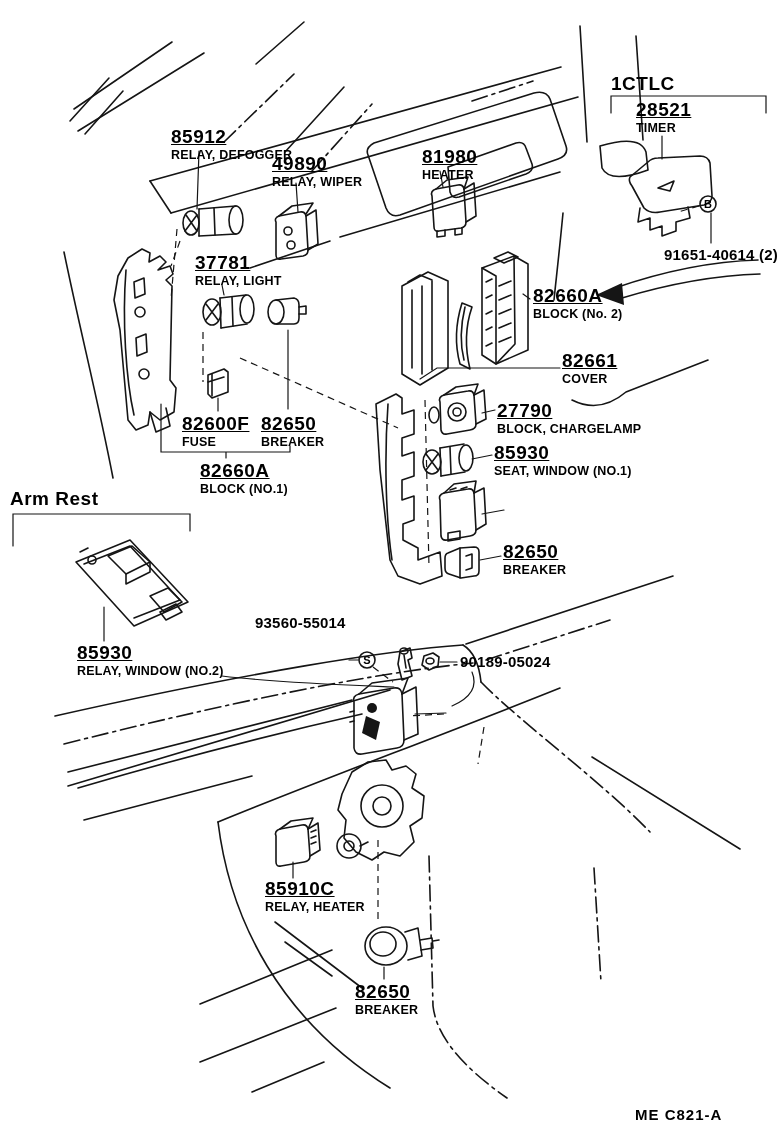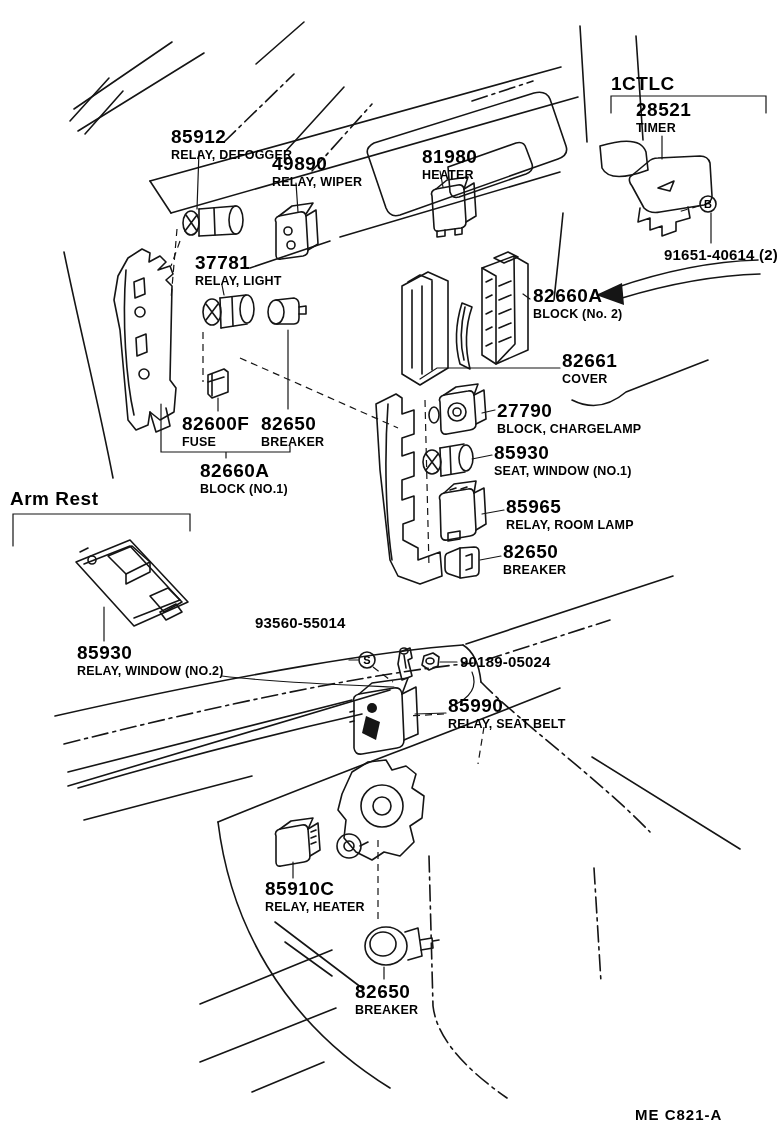--- a/index.html
+++ b/index.html
@@ -1,20 +1,20 @@
 <!DOCTYPE html>
 <html><head>
 <meta charset="utf-8">
 <style>
   html,body{margin:0;padding:0;background:#fff;}
   .page{position:relative;width:784px;height:1142px;background:#fff;overflow:hidden;
         font-family:"Liberation Sans",sans-serif;}
   svg{position:absolute;left:0;top:0;}
   .lbl{position:absolute;display:flex;flex-direction:column;color:#000;white-space:nowrap;line-height:1;justify-content:center;}
-  .pn{font:bold 19px "Liberation Sans",sans-serif;letter-spacing:.5px;}
+  .pn{font:bold 19px "Liberation Sans",sans-serif;letter-spacing:.5px;text-decoration:underline;}
   .pn-sm{font:bold 15px "Liberation Sans",sans-serif;letter-spacing:.2px;}
   .pd{font:bold 12.5px "Liberation Sans",sans-serif;letter-spacing:.2px;margin-top:0;}
   .hd{font:bold 19px "Liberation Sans",sans-serif;letter-spacing:.5px;}
   .doc{font:bold 15px "Liberation Sans",sans-serif;letter-spacing:1px;}
   .st{stroke:#151515;fill:none;stroke-width:1.6;stroke-linecap:round;stroke-linejoin:round;}
   .ld{stroke:#151515;fill:none;stroke-width:1.2;stroke-linecap:round;}
   .dsh{stroke:#151515;fill:none;stroke-width:1.2;stroke-dasharray:7 5;}
   .dd{stroke-dasharray:16 5 3 5;}
   .ct{font:bold 11px "Liberation Sans",sans-serif;text-anchor:middle;fill:#000;stroke:none;}
   .fill{fill:#151515;stroke:none;}
@@ -360,24 +360,20 @@
 <div class="lbl" style="left:497px;top:400px">
   <span class="pn">27790</span>
   <span class="pd">BLOCK, CHARGELAMP</span>
 </div>
 
 <div class="lbl" style="left:494px;top:442px">
   <span class="pn">85930</span>
   <span class="pd">SEAT, WINDOW (NO.1)</span>
 </div>
 
-<div class="lbl" style="left:506px;top:496px">
-  <span class="pn">85965</span>
-  <span class="pd">RELAY, ROOM LAMP</span>
-</div>
 
 <div class="lbl" style="left:503px;top:541px">
   <span class="pn">82650</span>
   <span class="pd">BREAKER</span>
 </div>
 
 <div class="lbl" style="left:10px;top:488px">
   <span class="hd">Arm Rest</span>
 </div>
 
@@ -387,24 +383,20 @@
 </div>
 
 <div class="lbl" style="left:255px;top:614px">
   <span class="pn-sm">93560-55014</span>
 </div>
 
 <div class="lbl" style="left:460px;top:653px">
   <span class="pn-sm">90189-05024</span>
 </div>
 
-<div class="lbl" style="left:448px;top:695px">
-  <span class="pn">85990</span>
-  <span class="pd">RELAY, SEAT BELT</span>
-</div>
 
 <div class="lbl" style="left:265px;top:878px">
   <span class="pn">85910C</span>
   <span class="pd">RELAY, HEATER</span>
 </div>
 
 <div class="lbl" style="left:355px;top:981px">
   <span class="pn">82650</span>
   <span class="pd">BREAKER</span>
 </div>

